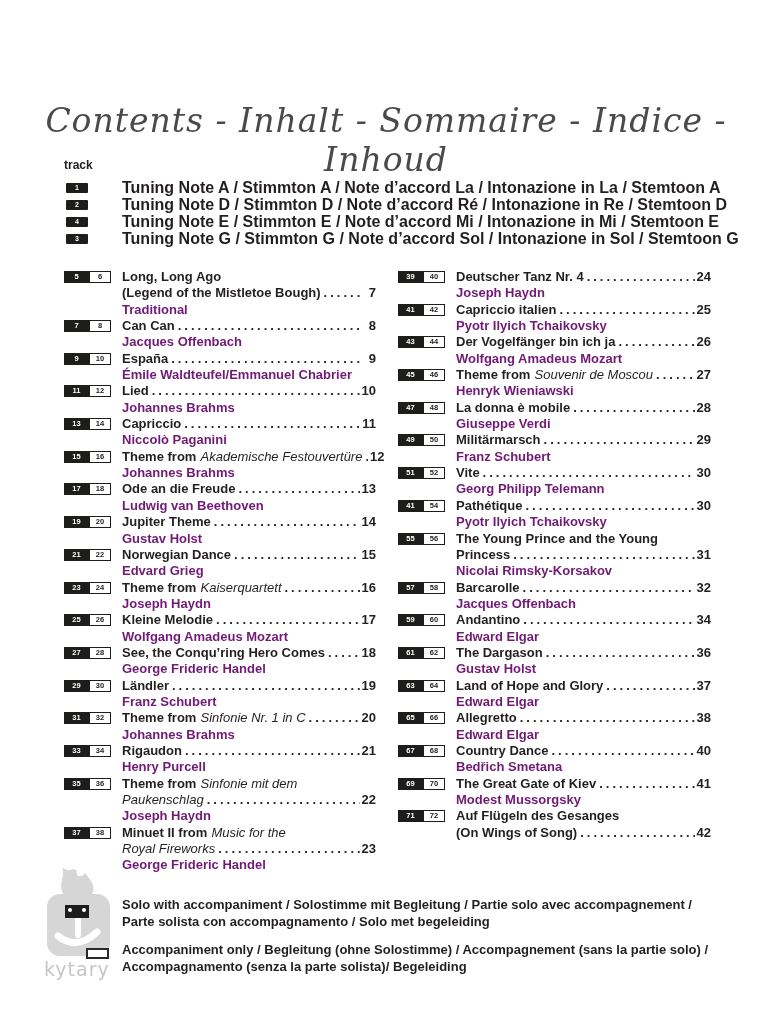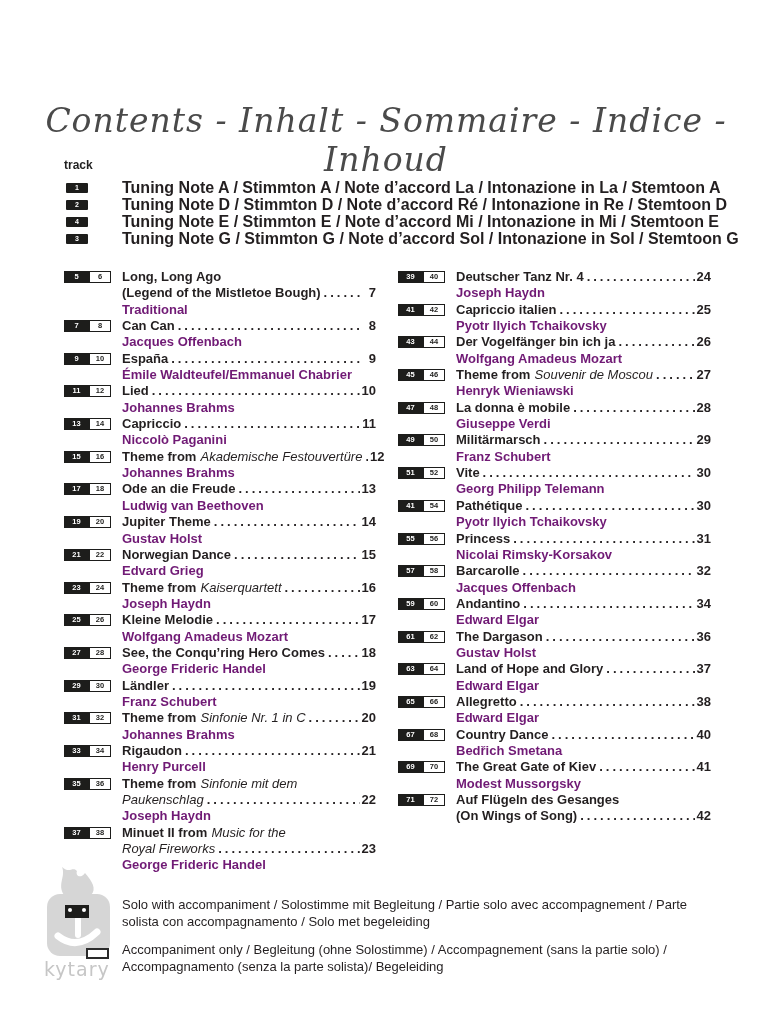--- a/index.html
+++ b/index.html
@@ -70,21 +70,21 @@
   .dots{
     flex:1 1 auto;min-width:0;overflow:hidden;white-space:nowrap;
     letter-spacing:3px;font-weight:700;padding:0 3px;
   }
   .pagenum{font-weight:700;min-width:16px;text-align:right;}
   .composer{font-weight:700;color:#701a75;}
   
   .legend{position:absolute;top:879px;left:64px;width:648px;}
   .legend-row{
     padding-left:58px;margin-bottom:11px;
-    font-size:13px;font-weight:400;line-height:17px;
+    font-size:13px;font-weight:700;line-height:17px;
     max-width:612px;
   }
   .legend-icon-solo{
     position:absolute;left:65px;top:888px;
     width:24px;height:13px;background:#1d1d1b;z-index:3;
   }
   .legend-icon-solo .eye{
     position:absolute;top:2.5px;width:4px;height:4px;border-radius:50%;background:#fff;
   }
   .legend-icon-solo .eye.l{left:3px;}
@@ -449,20 +449,23 @@
             <span class="pagenum">30</span>
           </div>
           <div class="line composer">Pyotr Ilyich Tchaikovsky</div>
         </div>
         <div class="entry">
           <span class="badge-pair">
             <span class="badge-solid">55</span>
             <span class="badge-outline">56</span>
           </span>
           <div class="line">
+            <span class="seg-b">The Young Prince and the Young</span>
+          </div>
+          <div class="line">
             <span class="seg-b">Princess</span>
             <span class="dots">..........................................................................................</span>
             <span class="pagenum">31</span>
           </div>
           <div class="line composer">Nicolai Rimsky-Korsakov</div>
         </div>
         <div class="entry">
           <span class="badge-pair">
             <span class="badge-solid">57</span>
             <span class="badge-outline">58</span>

